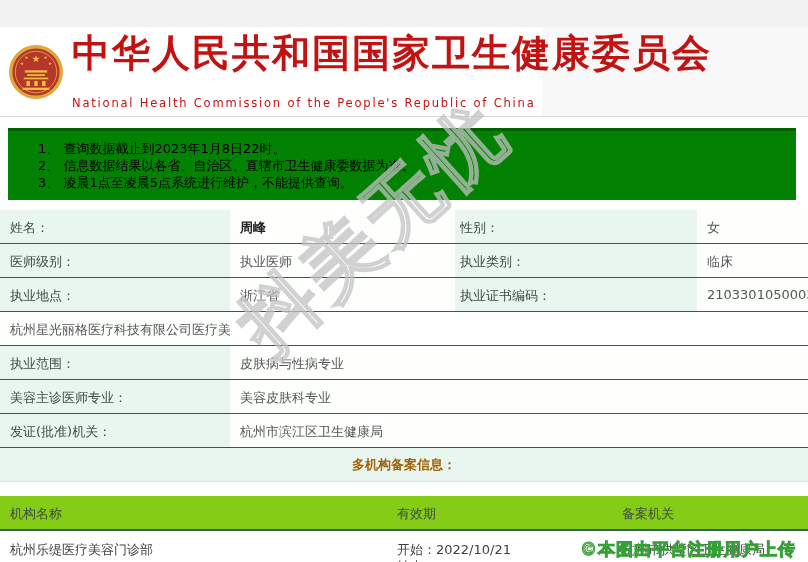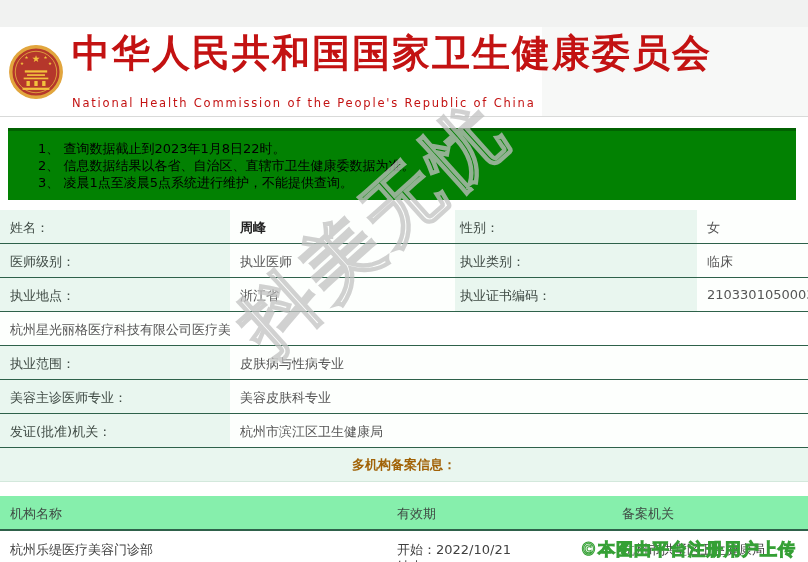--- a/index.html
+++ b/index.html
@@ -33,21 +33,21 @@
   .lab2 { padding-left:5px; }
   .val { background:#fdfffd; color:#555; }
   .val-name { font-weight:bold; color:#222; }
   
   .section-band {
     height:34px; background:#e9f6ef; border-bottom:1px solid #d3e8dc;
     display:flex; align-items:center; justify-content:center;
     font-weight:bold; color:#a16207;
   }
   .gap { height:14px; background:#ffffff; }
-  .org-head { display:grid; grid-template-columns:387px 225px 196px; background:#86efac; border-bottom:2px solid #2e614a; }
+  .org-head { display:grid; grid-template-columns:387px 225px 196px; background:#84cc16; border-bottom:2px solid #2e614a; }
   .org-head .cell { height:33px; color:#3f4a44; }
   .org-row { display:grid; grid-template-columns:387px 225px 196px; background:#ffffff; }
   .org-row .cell { height:auto; padding-top:10px; }
   .validity div { line-height:17px; }
   
   .wm-diag {
     position:absolute; left:252px; top:300px; height:76px;
     font-size:76px; font-weight:bold; letter-spacing:6px; line-height:76px;
     white-space:nowrap; transform:rotate(-42deg); transform-origin:0 50%;
     color:transparent; -webkit-text-stroke:2px #c2c2c2; opacity:.75;

